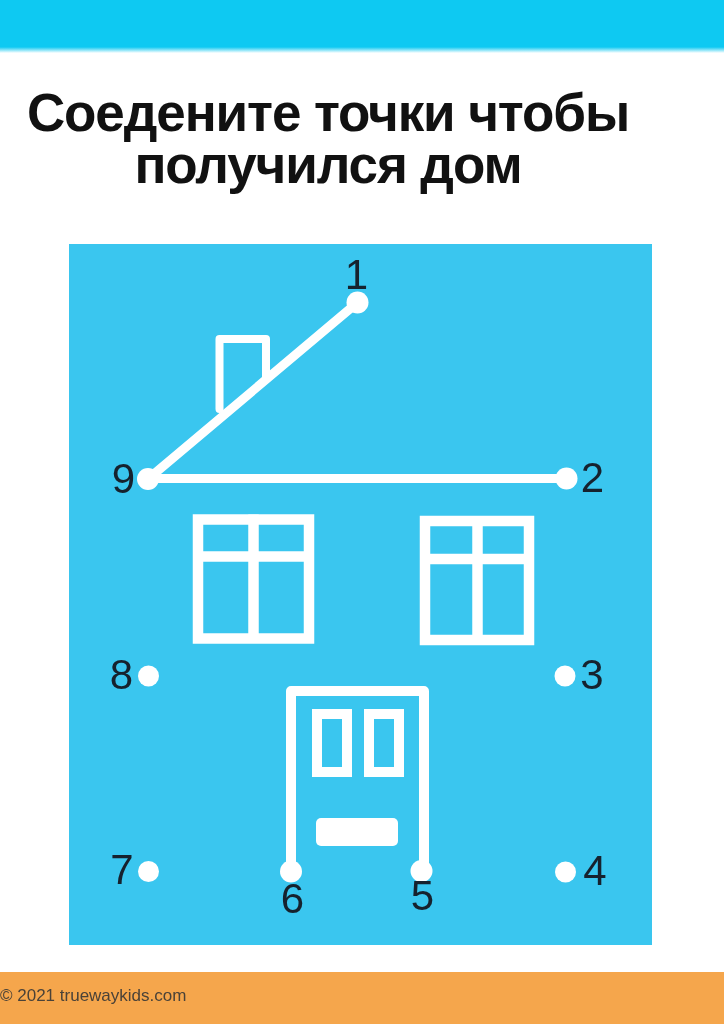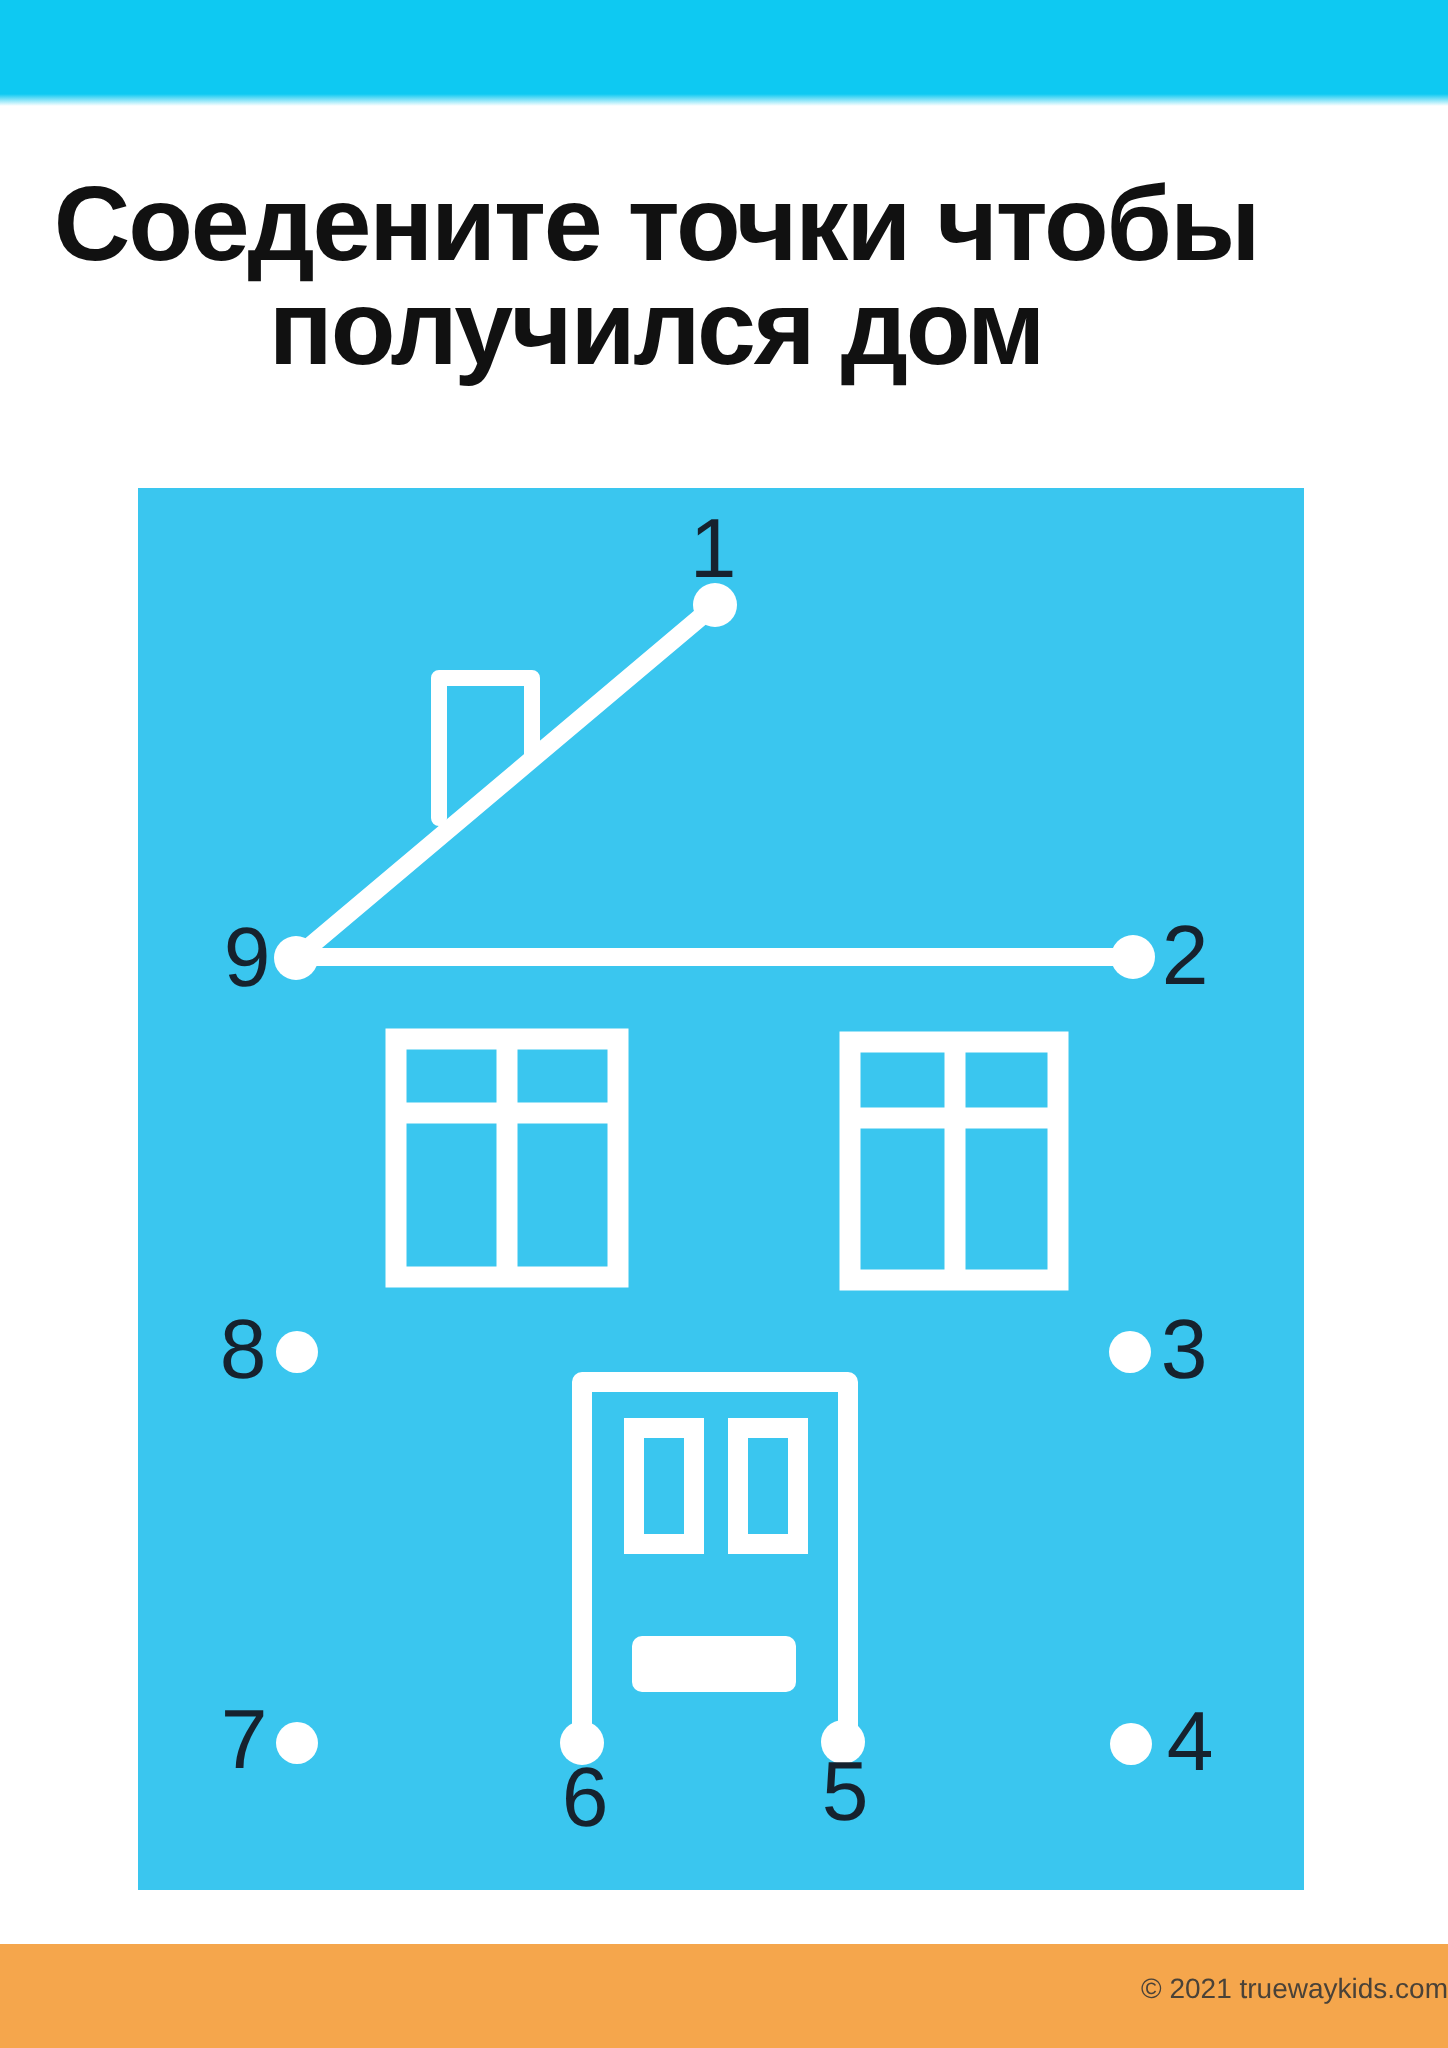--- a/index.html
+++ b/index.html
@@ -76,13 +76,13 @@
 
   <text font-family="Liberation Sans, sans-serif" x="122" y="884" font-size="42" fill="#16222e" text-anchor="middle">7</text>
 
   <text font-family="Liberation Sans, sans-serif" x="121.5" y="689" font-size="42" fill="#16222e" text-anchor="middle">8</text>
 
   <text font-family="Liberation Sans, sans-serif" x="123.5" y="493" font-size="42" fill="#16222e" text-anchor="middle">9</text>
 </svg>
 
 <div style="position:absolute;left:0;top:972px;width:724px;height:52px;background:#f5a64c;"></div>
 
-<div style="position:absolute;left:0;top:986px;width:724px;text-align:right;font-size:14px;color:#4a4238;">© 2021 truewaykids.com</div>
+<div style="position:absolute;left:0;top:986px;width:724px;text-align:left;font-size:17px;color:#4a4238;">© 2021 truewaykids.com</div>
 
 </body></html>

